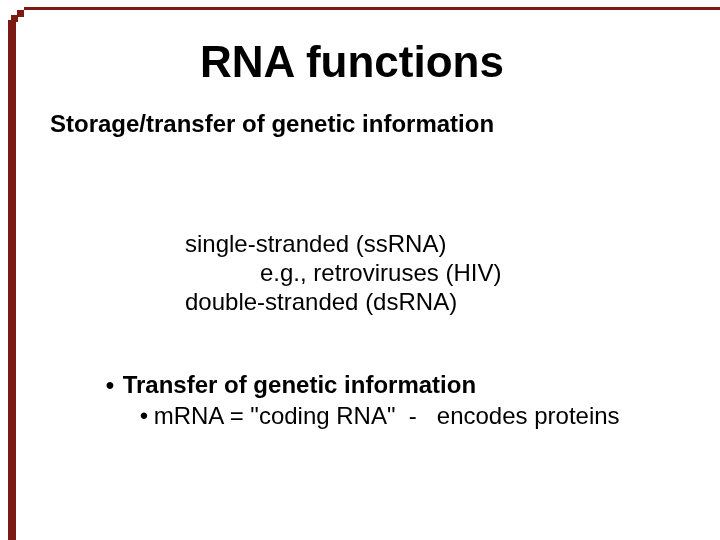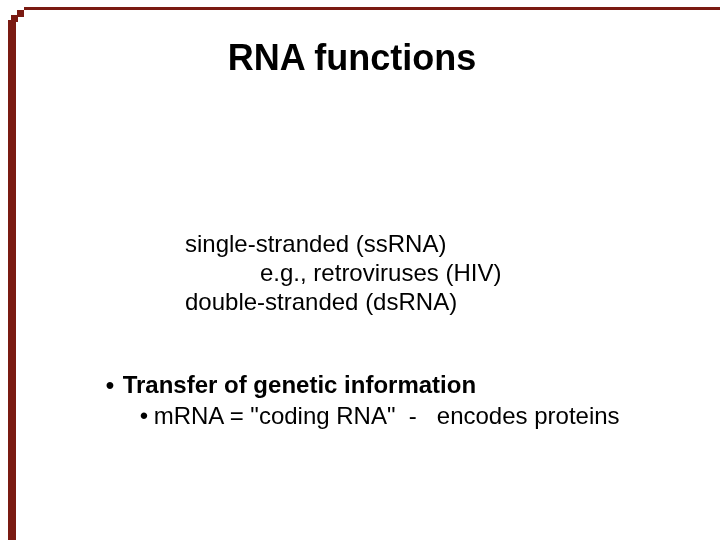--- a/index.html
+++ b/index.html
@@ -25,21 +25,21 @@
     font-size: 24px;
     line-height: 1.2;
     white-space: pre;
     color: #000000;
   }
   .bullet { display: inline-block; }
 
   .title {
     top: 36px; left: 0; right: 16px;
     text-align: center;
-    font-size: 36px;
+    font-size: 44px;
     font-weight: bold;
   }
   .heading { top: 110px; left: 50px; font-weight: bold; }
 
   .l-genomes  { top: 172px; left: 73px; font-weight: bold; }
   .l-genomes .bullet { width: 25px; }
 
   .l-many     { top: 200px; left: 109px; }
   .l-many .bullet { width: 14px; }
 
@@ -60,20 +60,21 @@
 
   <div>
     <div class="deco b-top"></div>
     <div class="deco b-s1"></div>
     <div class="deco b-s2"></div>
     <div class="deco b-left"></div>
   </div>
 
   <div class="line title">RNA functions</div>
 
+  <div class="line heading">Storage/transfer of genetic information</div>
 
 
 
   <div class="line l-eg">e.g., retroviruses (HIV)</div>
 
   <div class="line l-single">single-stranded (ssRNA)</div>
 
   <div class="line l-transfer">
     <span class="bullet">•</span><span>Transfer of genetic information</span>
   </div>

